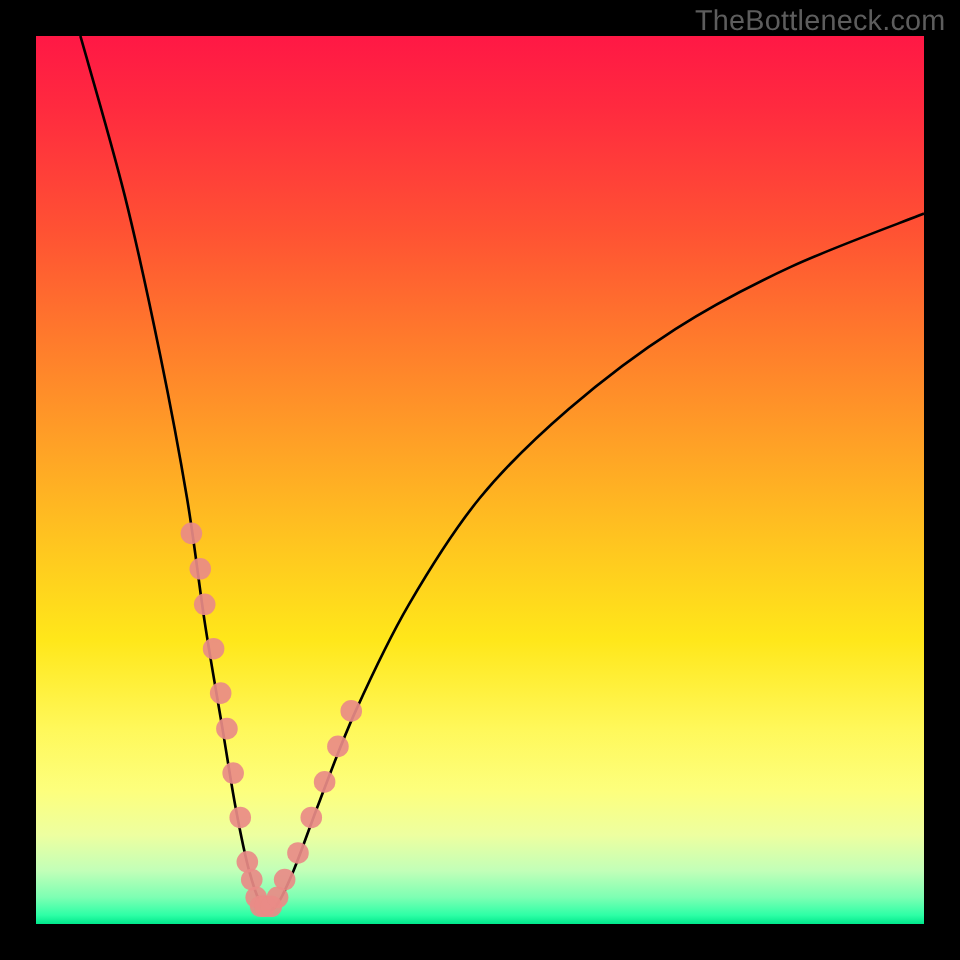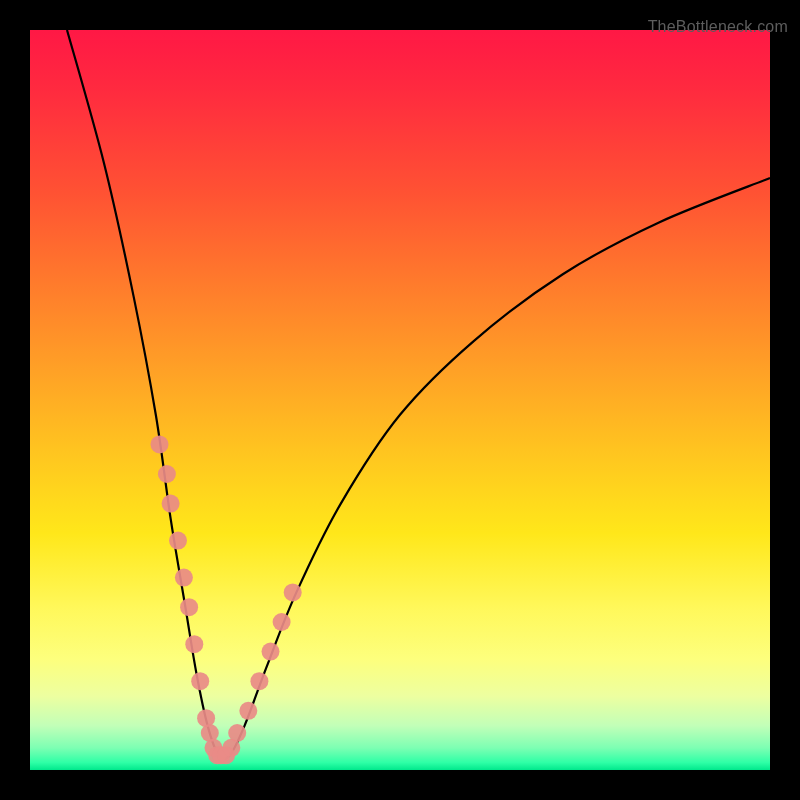--- a/index.html
+++ b/index.html
@@ -52,24 +52,24 @@
   }
   svg.curve {
     position: absolute;
     left: 0;
     top: 0;
     width: 740px;
     height: 740px;
   }
   .watermark {
     position: absolute;
-    top: 18px;
+    top: 4px;
     right: 12px;
     color: #5d5d5d;
-    font-size: 16px;
+    font-size: 24px;
     font-weight: 400;
     letter-spacing: 0.2px;
   }
 </style>
 </head>
 <body>
 
 <div class="frame">
   <div class="plot">
     <div class="gradient"></div>

